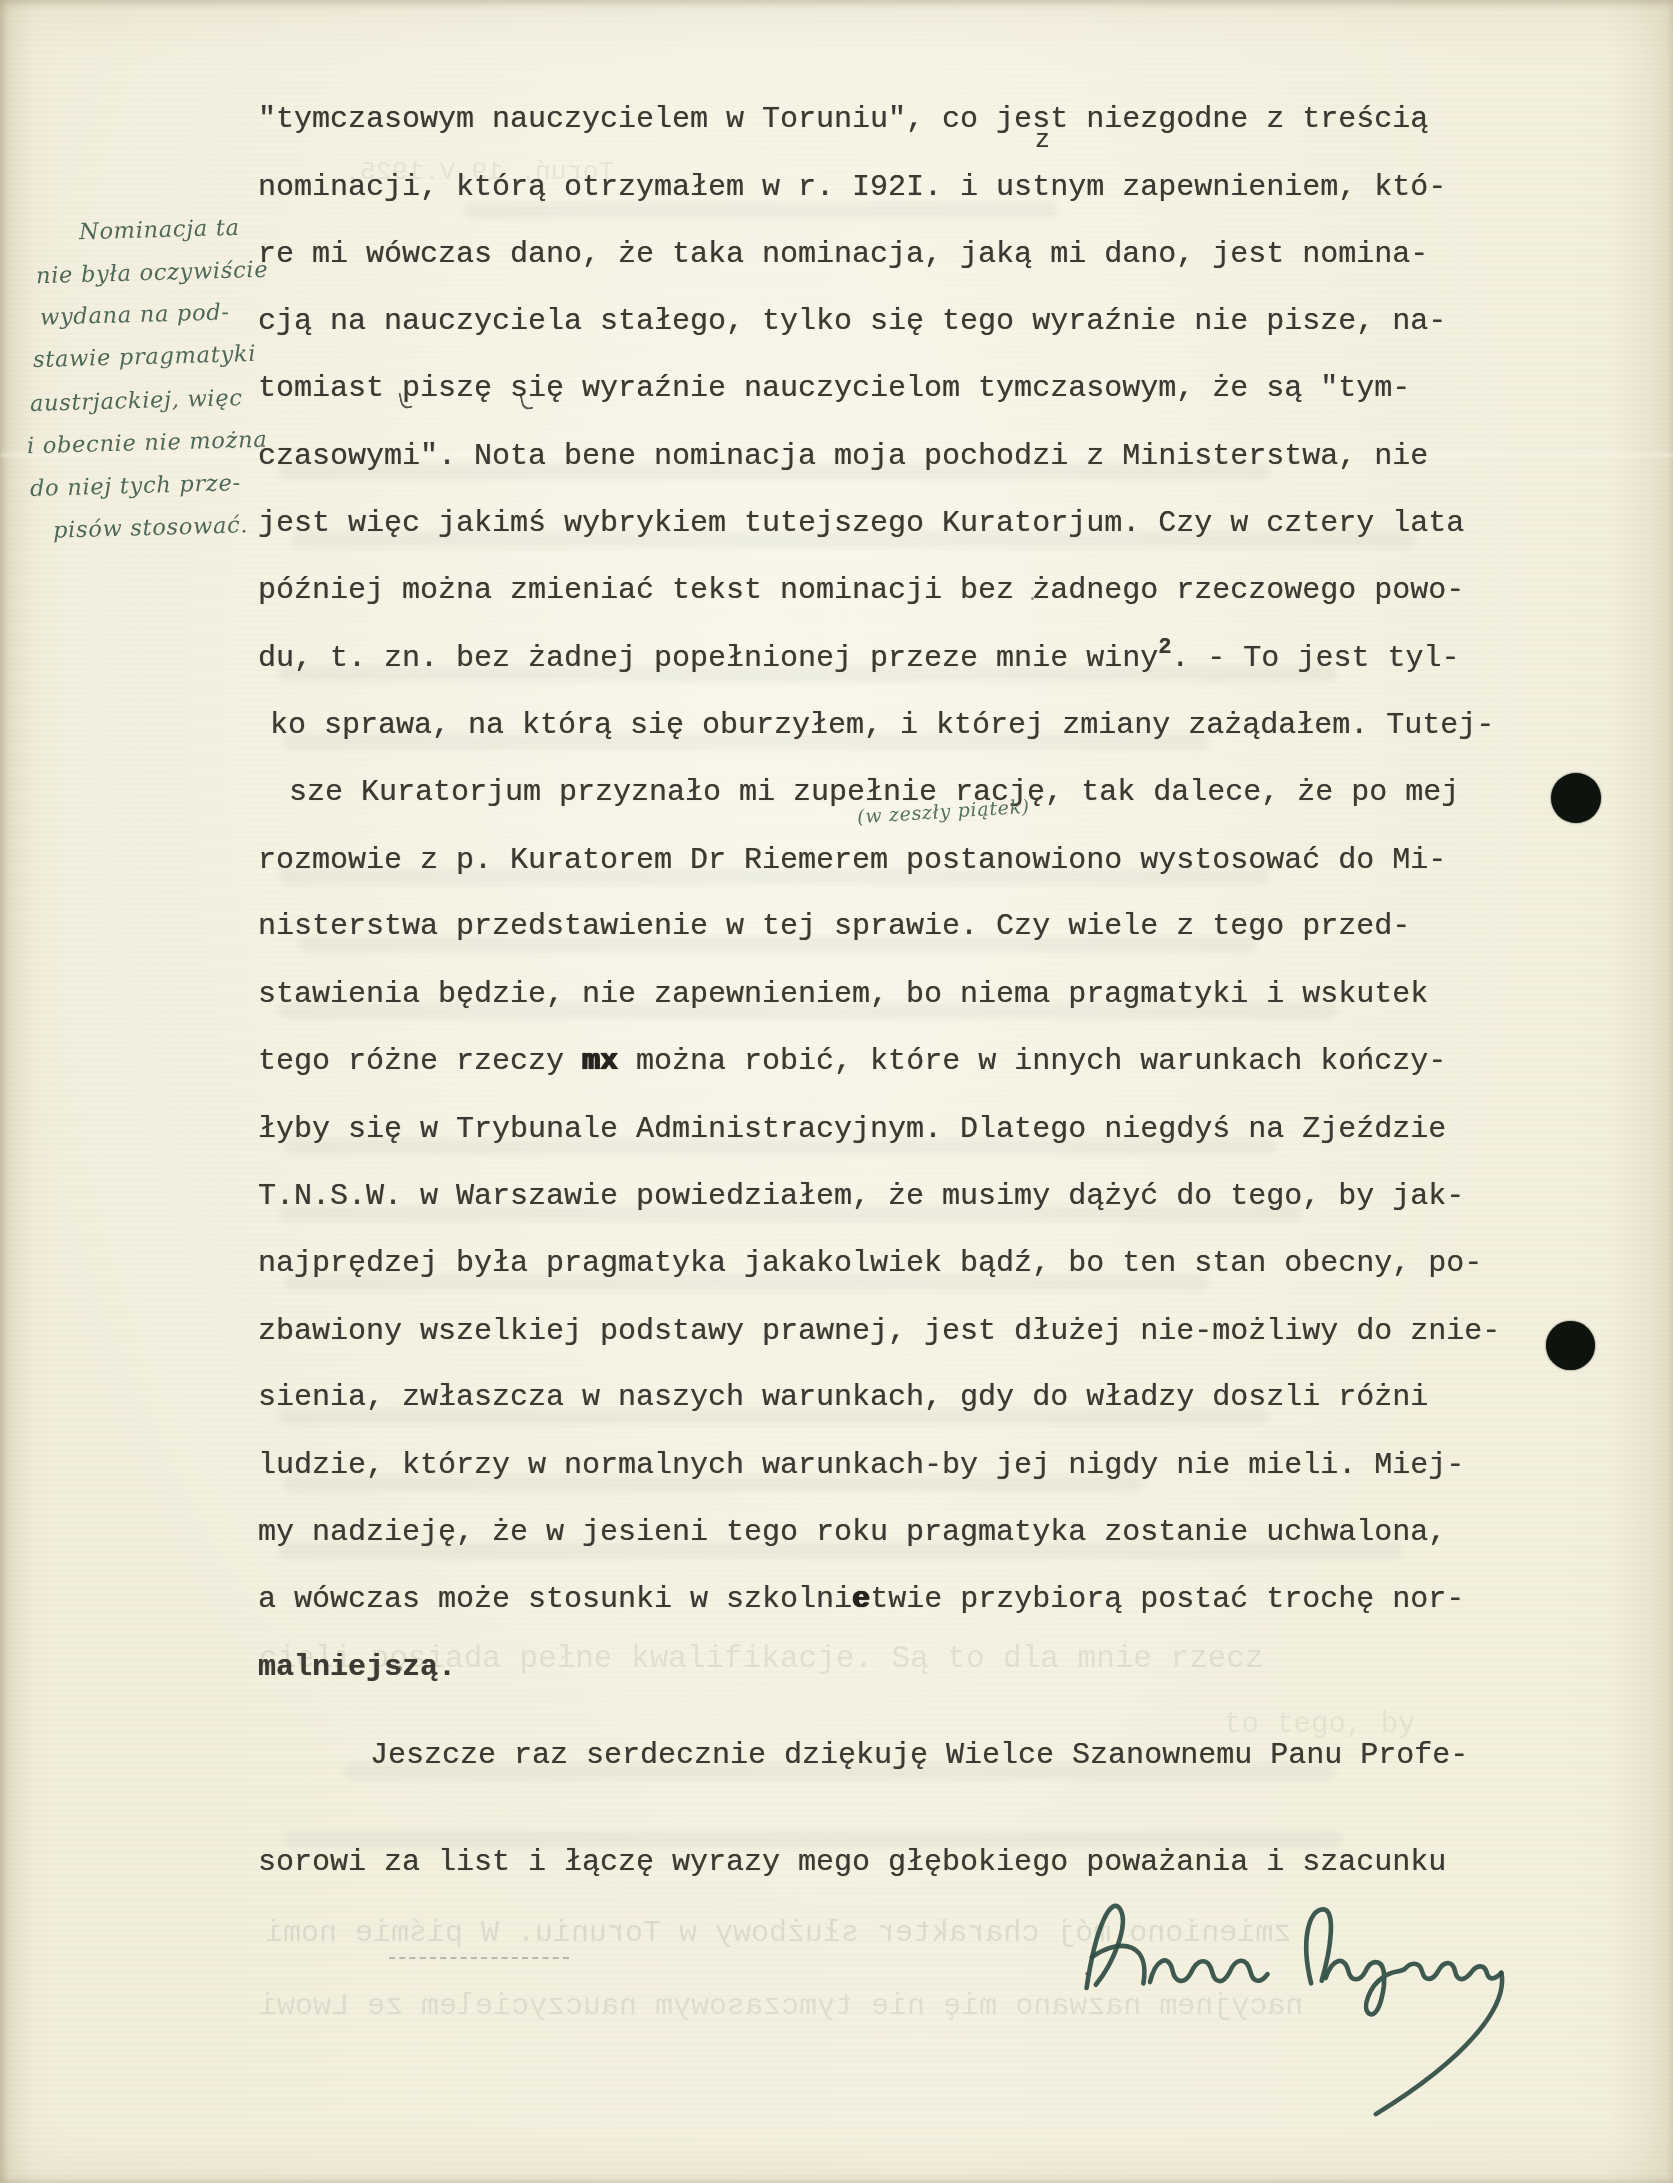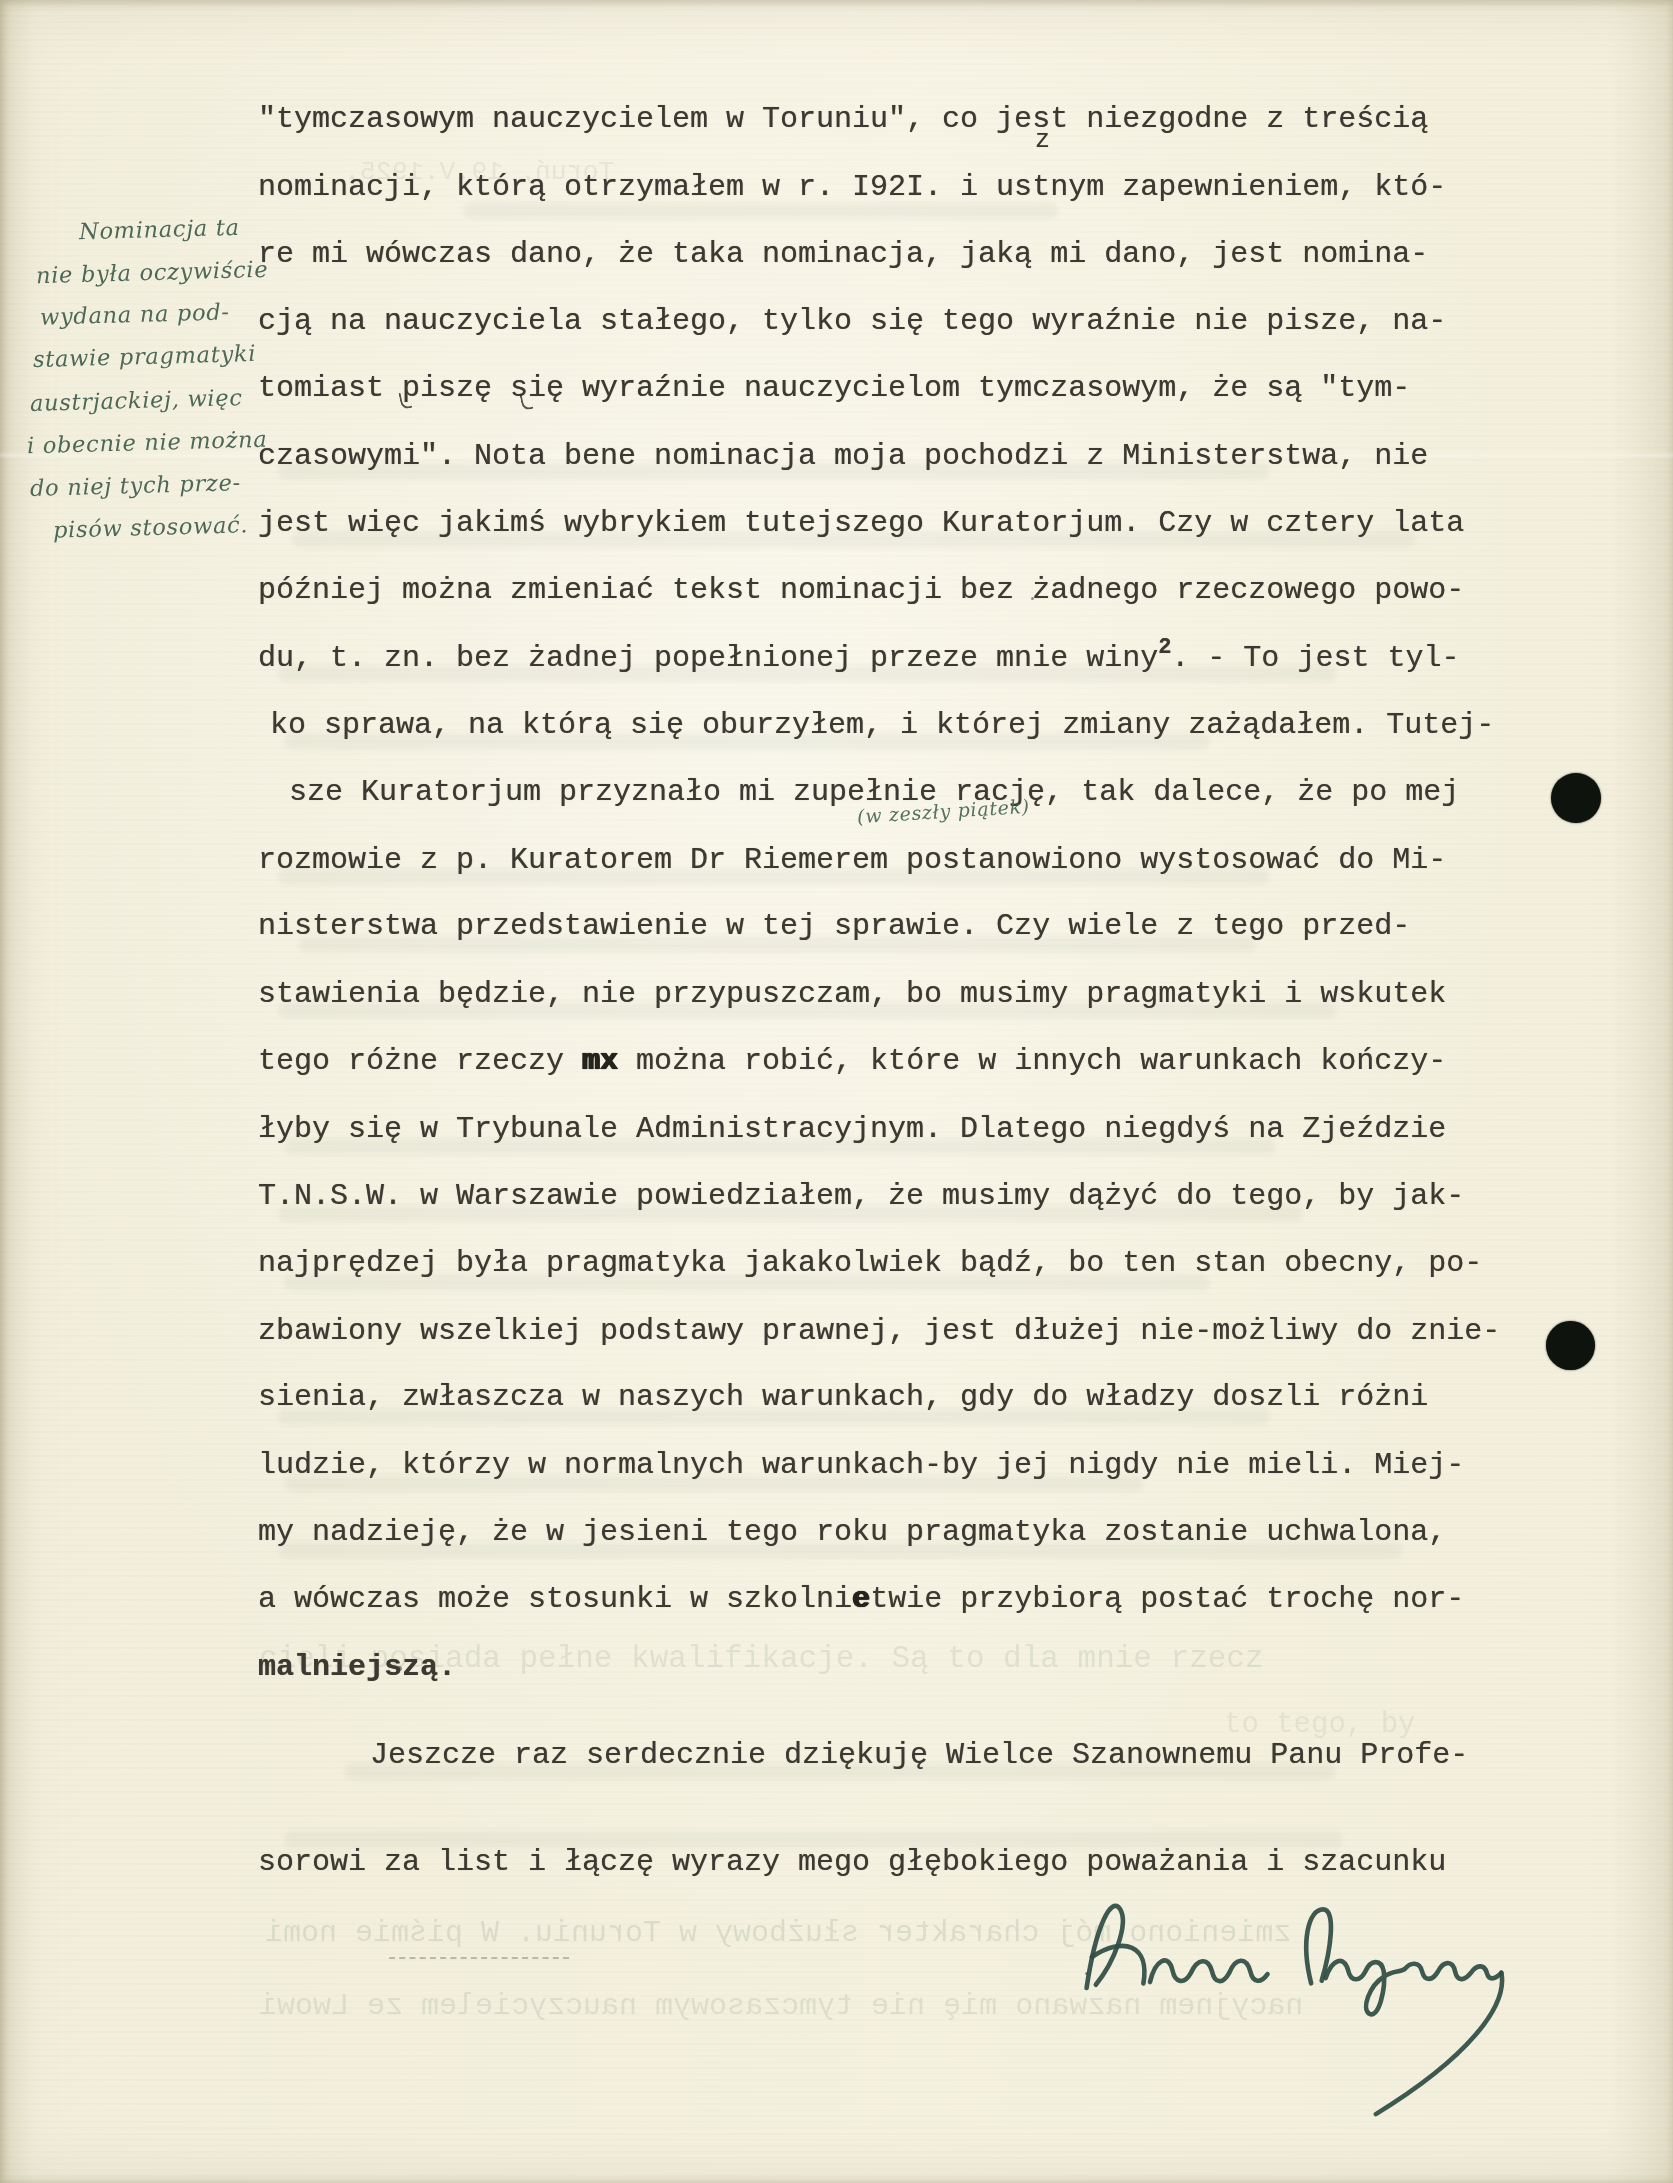--- a/index.html
+++ b/index.html
@@ -111,21 +111,21 @@
       <div class="tw-line" style="top: 303px; font-family: Liberation Mono, monospace;">cją na nauczyciela stałego, tylko się tego wyraźnie nie pisze, na-</div>
       <div class="tw-line" style="top: 370px;">tomiast piszę się wyraźnie nauczycielom tymczasowym, że są "tym-</div>
       <div class="tw-line" style="top: 438px;">czasowymi". Nota bene nominacja moja pochodzi z Ministerstwa, nie</div>
       <div class="tw-line" style="top: 505px;">jest więc jakimś wybrykiem tutejszego Kuratorjum. Czy w cztery lata</div>
       <div class="tw-line" style="top: 572px;">później można zmieniać tekst nominacji bez żadnego rzeczowego powo-</div>
       <div class="tw-line" style="top: 640px;"><span>du, t. zn. bez żadnej popełnionej przeze mnie winy</span><span class="sup">2</span><span>. - To jest tyl-</span></div>
       <div class="tw-line" style="top: 707px; margin-left: 12px;">ko sprawa, na którą się oburzyłem, i której zmiany zażądałem. Tutej-</div>
       <div class="tw-line" style="top: 774px; margin-left: 31px;">sze Kuratorjum przyznało mi zupełnie rację, tak dalece, że po mej</div>
       <div class="tw-line" style="top: 842px;">rozmowie z p. Kuratorem Dr Riemerem postanowiono wystosować do Mi-</div>
       <div class="tw-line" style="top: 908px;">nisterstwa przedstawienie w tej sprawie. Czy wiele z tego przed-</div>
-      <div class="tw-line" style="top: 976px;">stawienia będzie, nie przypuszczam, bo musimy pragmatyki i wskutek</div>
+      <div class="tw-line" style="top: 976px;">stawienia będzie, nie zapewnieniem, bo niema pragmatyki i wskutek</div>
       <div class="tw-line" style="top: 1043px;"><span>tego różne rzeczy </span><span class="struck">mx</span><span> można robić, które w innych warunkach kończy-</span></div>
       <div class="tw-line" style="top: 1111px;">łyby się w Trybunale Administracyjnym. Dlatego niegdyś na Zjeździe</div>
       <div class="tw-line" style="top: 1178px;">T.N.S.W. w Warszawie powiedziałem, że musimy dążyć do tego, by jak-</div>
       <div class="tw-line" style="top: 1245px;">najprędzej była pragmatyka jakakolwiek bądź, bo ten stan obecny, po-</div>
       <div class="tw-line" style="top: 1313px;">zbawiony wszelkiej podstawy prawnej, jest dłużej nie-możliwy do znie-</div>
       <div class="tw-line" style="top: 1379px;">sienia, zwłaszcza w naszych warunkach, gdy do władzy doszli różni</div>
       <div class="tw-line" style="top: 1447px;">ludzie, którzy w normalnych warunkach-by jej nigdy nie mieli. Miej-</div>
       <div class="tw-line" style="top: 1514px;">my nadzieję, że w jesieni tego roku pragmatyka zostanie uchwalona,</div>
       <div class="tw-line" style="top: 1581px;"><span>a wówczas może stosunki w szkolni</span><span class="struck">e</span><span>twie przybiorą postać trochę nor-</span></div>
       <div class="tw-line" style="top: 1649px; font-weight: bold;">malniejszą.</div>

